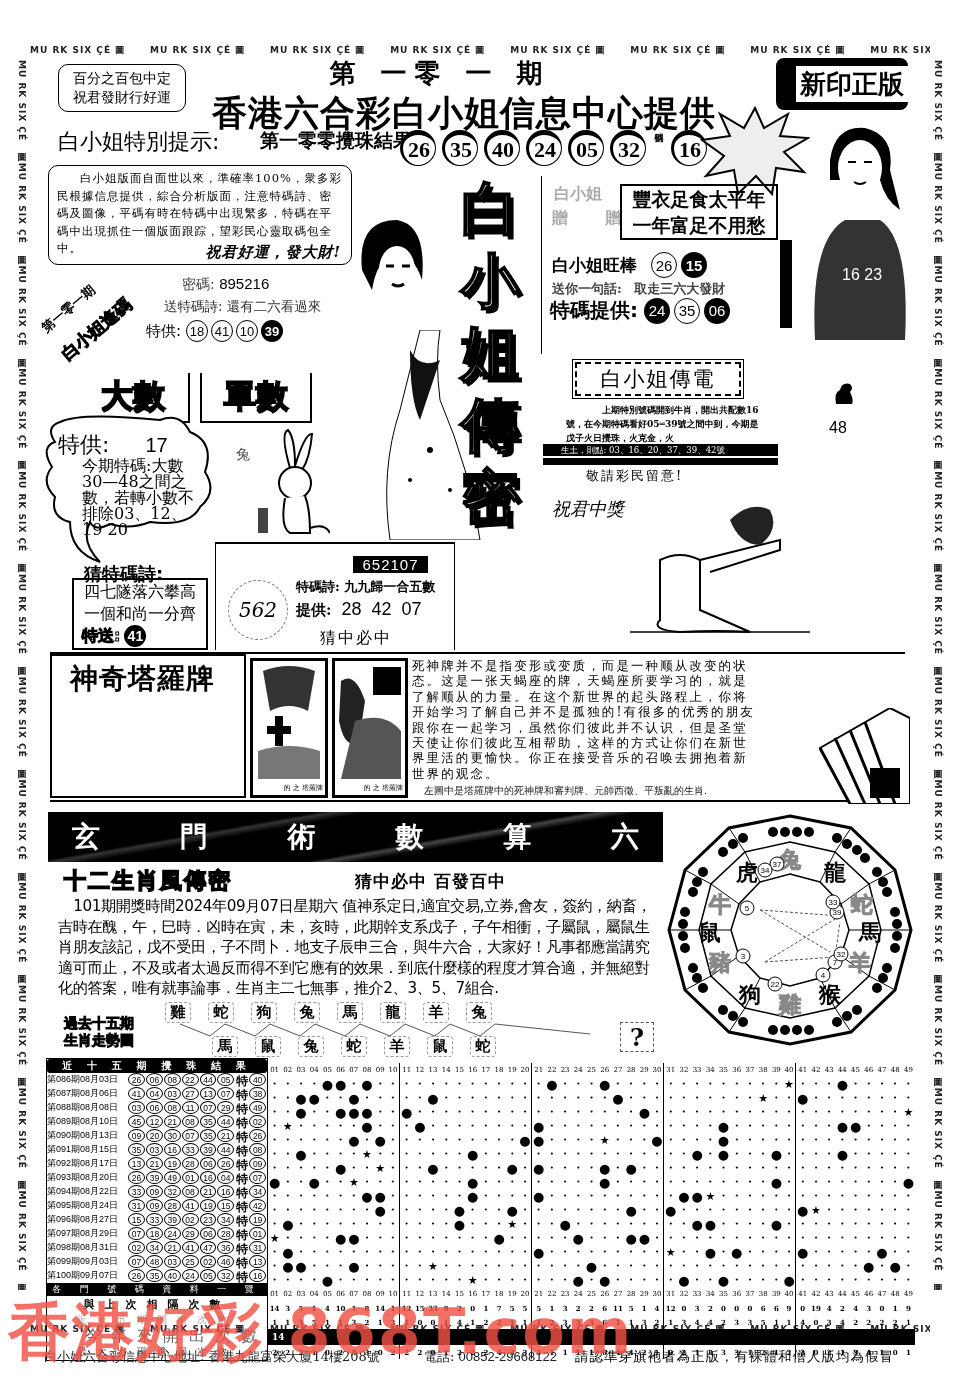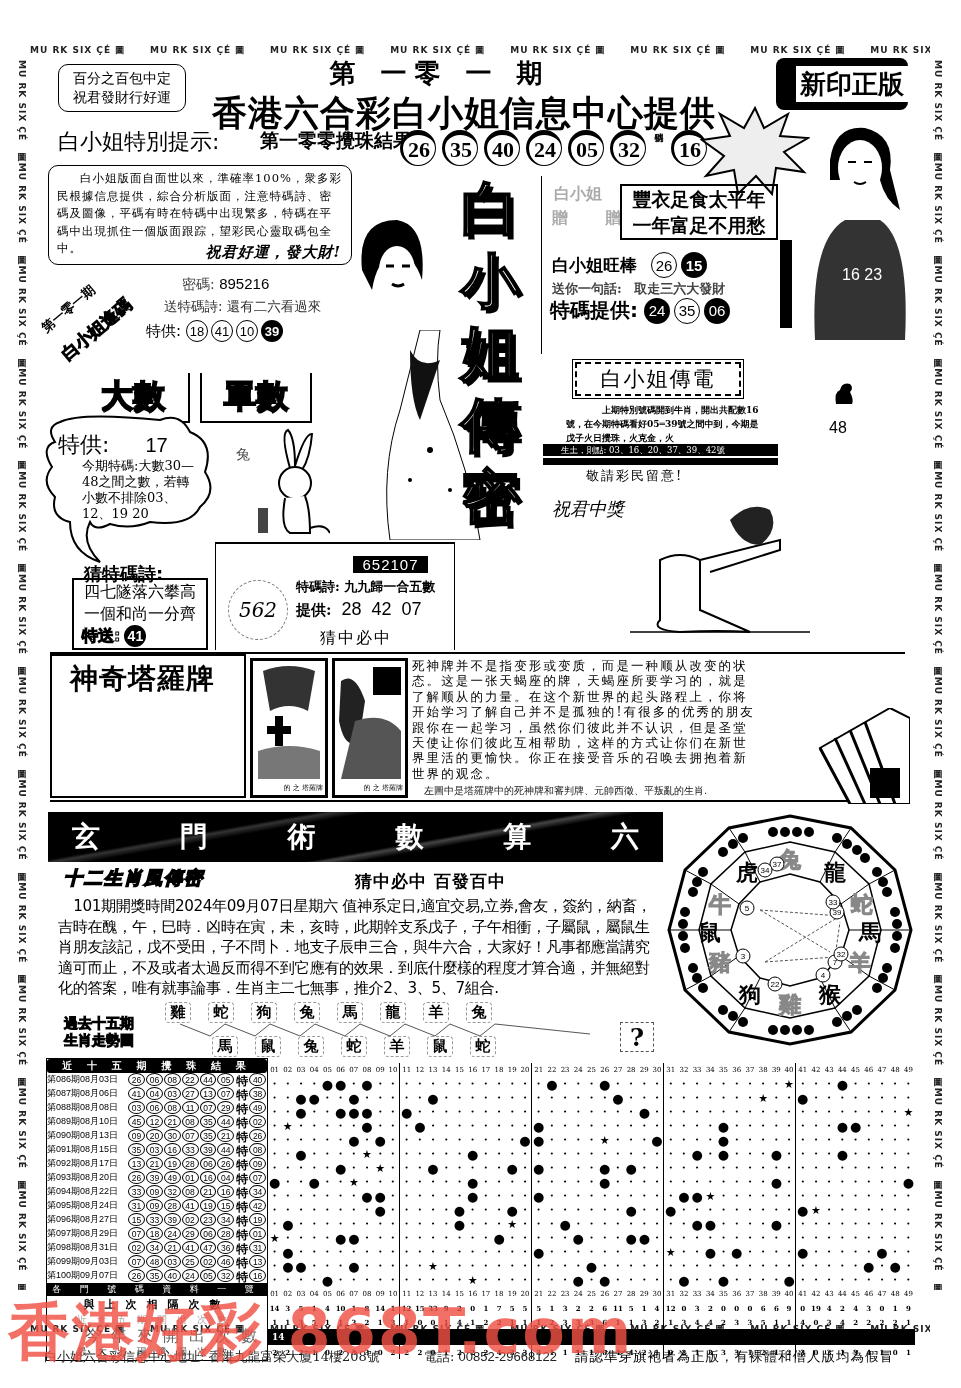--- a/index.html
+++ b/index.html
@@ -167,21 +167,21 @@
   <span style="font-family:'DejaVu Sans',sans-serif;font-weight:bold;font-size:32px;color:#fff;-webkit-text-stroke:2px #000">單數</span>
 </div>
 
 <svg class="abs" style="left:40px;top:412px" width="180" height="160" viewBox="0 0 180 160">
   <path d="M20,10 Q40,0 120,8 Q140,0 150,20 Q175,30 165,60 Q178,80 160,95 Q150,115 110,110 Q90,118 70,112 Q55,120 50,110 Q40,130 60,150 Q30,140 30,110 Q10,105 15,85 Q0,70 12,55 Q0,35 15,30 Q5,15 20,10 Z" fill="#fff" stroke="#000" stroke-width="2"></path>
 </svg>
 <div class="abs" style="left:58px;top:430px;display:flex;gap:36px;align-items:baseline">
   <span style="font-family:'DejaVu Sans',sans-serif;font-size:22px">特供:</span>
   <span style="font-family:'Liberation Sans',sans-serif;font-size:20px">17</span>
 </div>
-<div class="abs" style="left:82px;top:458px;width:115px;font-size:13px;line-height:16px">今期特碼:大數30—48之間之數，若轉小數不排除03、12、19 20</div>
+<div class="abs" style="left:82px;top:458px;width:115px;font-size:16px;line-height:16px">今期特碼:大數30—48之間之數，若轉小數不排除03、12、19 20</div>
 <div class="abs" style="left:236px;top:446px;font-size:14px;color:#444">兔</div>
 <svg class="abs" style="left:250px;top:428px" width="80" height="110" viewBox="0 0 80 110">
   <path d="M40,40 Q30,5 38,2 Q45,10 45,38 Q55,5 62,6 Q60,30 52,42" fill="#fff" stroke="#000" stroke-width="2"></path>
   <ellipse cx="45" cy="55" rx="16" ry="16" fill="#fff" stroke="#000" stroke-width="2"></ellipse>
   <path d="M35,70 Q30,100 40,105 L60,105 Q60,80 55,68" fill="#fff" stroke="#000" stroke-width="2"></path>
   <path d="M60,100 Q75,95 80,105" stroke="#000" fill="none" stroke-width="2"></path>
   <rect x="8" y="80" width="10" height="25" fill="#444"></rect>
 </svg>
 
 <div class="abs" style="left:575px;top:362px;width:166px;height:34px;border:2px dashed #000;outline:1px solid #000;outline-offset:2px;display:flex;align-items:center;justify-content:center">
@@ -267,21 +267,21 @@
 </div>
 
 <div class="abs black-bar" style="left:48px;top:812px;width:615px;height:50px;display:flex;justify-content:space-between;align-items:center;padding:0 24px;background:linear-gradient(170deg,#000 0%,#000 30%,#333 32%,#000 36%,#000 60%,#444 62%,#000 66%,#000 100%)">
   <span style="font-size:28px;font-weight:bold;color:#fff">玄</span>
   <span style="font-size:28px;font-weight:bold;color:#fff">門</span>
   <span style="font-size:28px;font-weight:bold;color:#fff">術</span>
   <span style="font-size:28px;font-weight:bold;color:#fff">數</span>
   <span style="font-size:28px;font-weight:bold;color:#fff">算</span>
   <span style="font-size:28px;font-weight:bold;color:#fff">六</span>
 </div>
-<div class="abs" style="left:64px;top:866px;font-size:18px;font-weight:bold;font-style:italic;letter-spacing:2px;color:#000000;-webkit-text-stroke:1.5px #000">十二生肖風傳密</div>
+<div class="abs" style="left:64px;top:866px;font-size:22px;font-weight:bold;letter-spacing:2px;color:#000000;-webkit-text-stroke:1.5px #000">十二生肖風傳密</div>
 <div class="abs" style="left:355px;top:870px;font-family:'DejaVu Sans',sans-serif;font-weight:bold;font-size:17px;letter-spacing:1px">猜中必中 百發百中</div>
 <div class="abs" style="left:58px;top:896px;width:598px;font-family:'DejaVu Sans',sans-serif;font-size:15.2px;line-height:20.6px;text-indent:1em;letter-spacing:-0.4px">101期開獎時間2024年09月07日星期六 值神系定日,適宜交易,立券,會友，簽約，納畜，吉時在醜，午，巳時．凶時在寅，未，亥時，此期幹支系戊子，子午相衝，子屬鼠，屬鼠生肖朋友該記，戊不受田，子不問卜．地支子辰申三合，與牛六合，大家好！凡事都應當講究適可而止，不及或者太過反而得不到它應有的效果．到底什麼樣的程度才算合適，并無絕對化的答案，唯有就事論事．生肖主二七無事，推介2、3、5、7組合.</div>
 
 <div class="abs" style="left:64px;top:1015px;font-family:'DejaVu Sans',sans-serif;font-weight:bold;font-size:14px;line-height:17px;color:#fff;-webkit-text-stroke:1px #000">
   <div>過去十五期</div>
   <div>生肖走勢圖</div>
 </div>
 <div class="abs" style="left:165px;top:1002px;display:flex;gap:17px;font-size:15px;font-weight:bold">
   <span style="width:26px;text-align:center;border:1px dashed #999;border-radius:4px">雞</span>
   <span style="width:26px;text-align:center;border:1px dashed #999;border-radius:4px">蛇</span>

